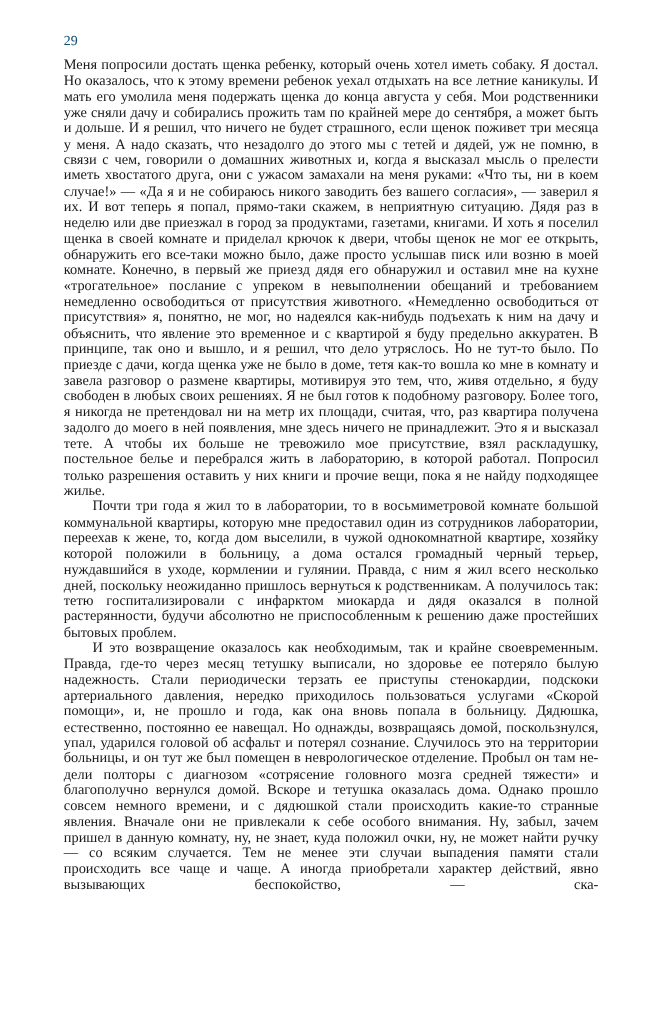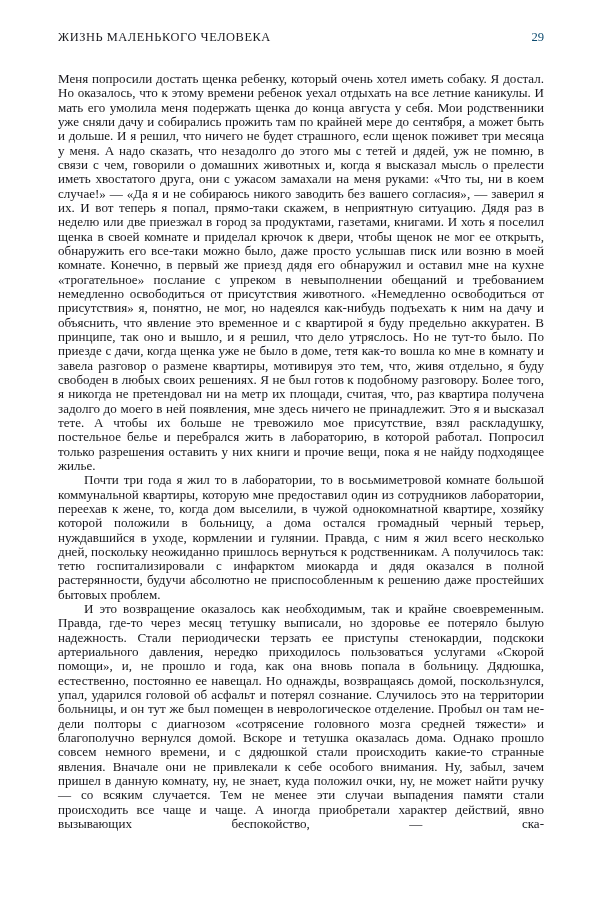--- a/index.html
+++ b/index.html
@@ -42,21 +42,21 @@
   }
   .running-head-folio {
     font-size: 12.6px;
     color: #0c4a6e;
   }
 
   
   .textblock {
     position: absolute;
     left: 58px;
-    top: 72px;
+    top: 52px;
     width: 486px;
   }
   .para {
     margin: 0;
     font-size: 13.05px;
     line-height: 14.33px;
     text-align: justify;
     text-justify: inter-word;
     text-indent: 26px;
     color: #16161b;
@@ -72,21 +72,20 @@
     display: inline-block;
     width: 100%;
   }
 </style>
 </head>
 <body>
 
 <div class="page">
 
   <div class="running-head">
-    <span class="running-head-title">ЖИЗНЬ МАЛЕНЬКОГО ЧЕЛОВЕКА</span>
     <span class="running-head-folio">29</span>
   </div>
 
   <div class="textblock">
     <p class="para">Меня попросили достать щенка ребенку, который очень хотел иметь со­баку. Я достал. Но оказалось, что к этому времени ребенок уехал отдыхать на все летние каникулы. И мать его умолила меня подержать щенка до конца августа у себя. Мои родственники уже сняли дачу и собирались про­жить там по крайней мере до сентября, а может быть и дольше. И я решил, что ничего не будет страшного, если щенок поживет три месяца у меня. А надо сказать, что незадолго до этого мы с тетей и дядей, уж не помню, в связи с чем, говорили о домашних животных и, когда я высказал мысль о прелести иметь хвостатого друга, они с ужасом замахали на меня руками: «Что ты, ни в коем случае!» — «Да я и не собираюсь никого заводить без вашего согласия», — заверил я их. И вот теперь я попал, прямо-таки ска­жем, в неприятную ситуацию. Дядя раз в неделю или две приезжал в город за продуктами, газетами, книгами. И хоть я поселил щенка в своей комнате и приделал крючок к двери, чтобы щенок не мог ее открыть, обнаружить его все-таки можно было, даже просто услышав писк или возню в моей комнате. Конечно, в первый же приезд дядя его обнаружил и оставил мне на кухне «трогательное» послание с упреком в невыполнении обещаний и требованием немедленно освободиться от присутствия животного. «Немед­ленно освободиться от присутствия» я, понятно, не мог, но надеялся как-нибудь подъехать к ним на дачу и объяснить, что явление это временное и с квартирой я буду предельно аккуратен. В принципе, так оно и вышло, и я решил, что дело утряслось. Но не тут-то было. По приезде с дачи, когда щенка уже не было в доме, тетя как-то вошла ко мне в комнату и завела разговор о размене квартиры, мотивируя это тем, что, живя отдельно, я буду свободен в любых своих решениях. Я не был готов к подобному разговору. Более того, я никогда не претендовал ни на метр их площади, считая, что, раз квартира получена задолго до моего в ней появления, мне здесь ничего не принадлежит. Это я и высказал тете. А чтобы их больше не тревожило мое присутствие, взял раскладушку, постельное белье и перебрался жить в лабораторию, в которой работал. Попросил только разрешения оставить у них книги и прочие вещи, пока я не найду подходящее жилье.</p>
     <p class="para">Почти три года я жил то в лаборатории, то в восьмиметровой комнате большой коммунальной квартиры, которую мне предоставил один из со­трудников лаборатории, переехав к жене, то, когда дом выселили, в чужой однокомнатной квартире, хозяйку которой положили в больницу, а дома остался громадный черный терьер, нуждавшийся в уходе, кормлении и гу­лянии. Правда, с ним я жил всего несколько дней, поскольку неожиданно пришлось вернуться к родственникам. А получилось так: тетю госпитали­зировали с инфарктом миокарда и дядя оказался в полной растерянности, будучи абсолютно не приспособленным к решению даже простейших бы­товых проблем.</p>
     <p class="para runs-on">И это возвращение оказалось как необходимым, так и крайне свое­временным. Правда, где-то через месяц тетушку выписали, но здоровье ее потеряло былую надежность. Стали периодически терзать ее присту­пы стенокардии, подскоки артериального давления, нередко приходилось пользоваться услугами «Скорой помощи», и, не прошло и года, как она вновь попала в больницу. Дядюшка, естественно, постоянно ее навещал. Но однажды, возвращаясь домой, поскользнулся, упал, ударился головой об асфальт и потерял сознание. Случилось это на территории больницы, и он тут же был помещен в неврологическое отделение. Пробыл он там не­дели полторы с диагнозом «сотрясение головного мозга средней тяжести» и благополучно вернулся домой. Вскоре и тетушка оказалась дома. Однако прошло совсем немного времени, и с дядюшкой стали происходить какие-то странные явления. Вначале они не привлекали к себе особого внимания. Ну, забыл, зачем пришел в данную комнату, ну, не знает, куда положил очки, ну, не может найти ручку — со всяким случается. Тем не менее эти случаи выпадения памяти стали происходить все чаще и чаще. А иногда приобретали характер действий, явно вызывающих беспокойство, — ска-</p>
   </div>
 
 </div>

